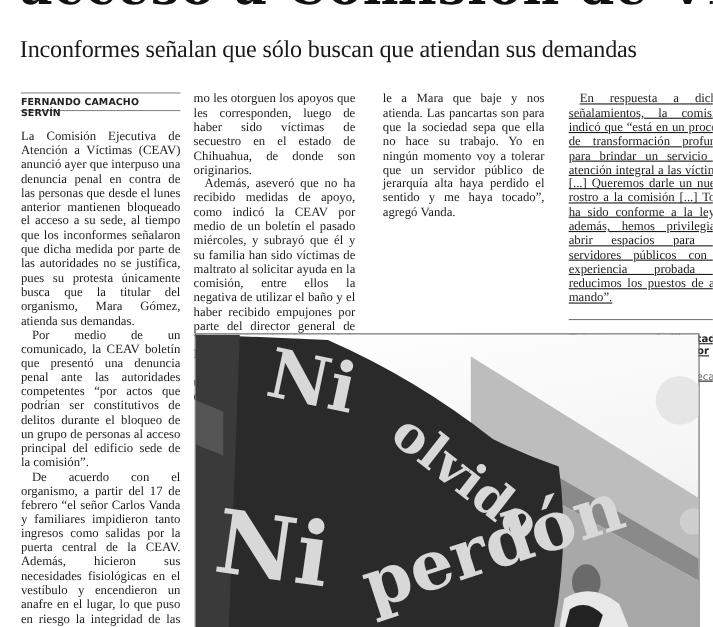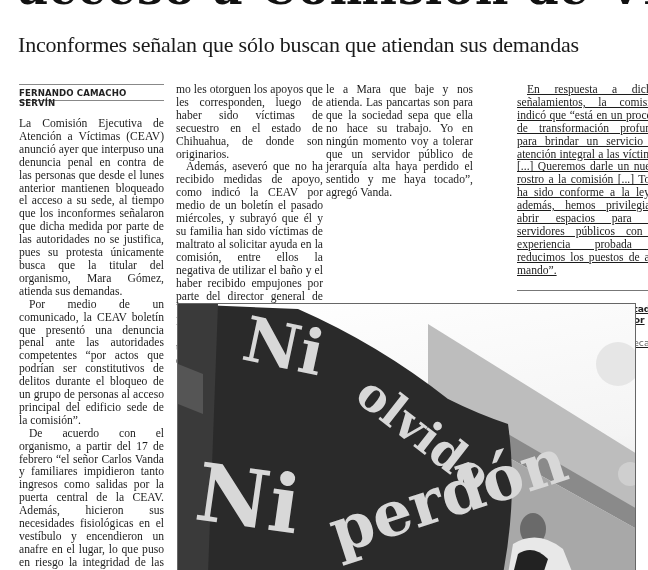--- a/index.html
+++ b/index.html
@@ -110,16 +110,16 @@
     </g>
 
     <ellipse cx="355" cy="225" rx="13" ry="16" fill="#6a6a6a"></ellipse>
     <path d="M335,240 Q360,225 385,245 L395,270 L330,270 Z" fill="#e8e8e8"></path>
     <path d="M340,250 Q355,240 370,255 L365,270 L335,270 Z" fill="#222"></path>
   </svg>
 </div>
 
 <style>
 </style>
-<div class="col" style="left:326px; width:147px; top:84px;">
+<div class="col" style="left:348px; width:147px; top:84px;">
   <p class="first" id="col3-cont">le a Mara que baje y nos atienda. Las pancartas son para que la so­ciedad sepa que ella no hace su tra­bajo. Yo en ningún momento voy a tolerar que un servidor público de jerarquía alta haya perdido el sentido y me haya tocado”, agregó Vanda.</p>
   <p id="col3-p2" style="text-indent: 10px;"></p>
 </div>
 
 </body></html>

